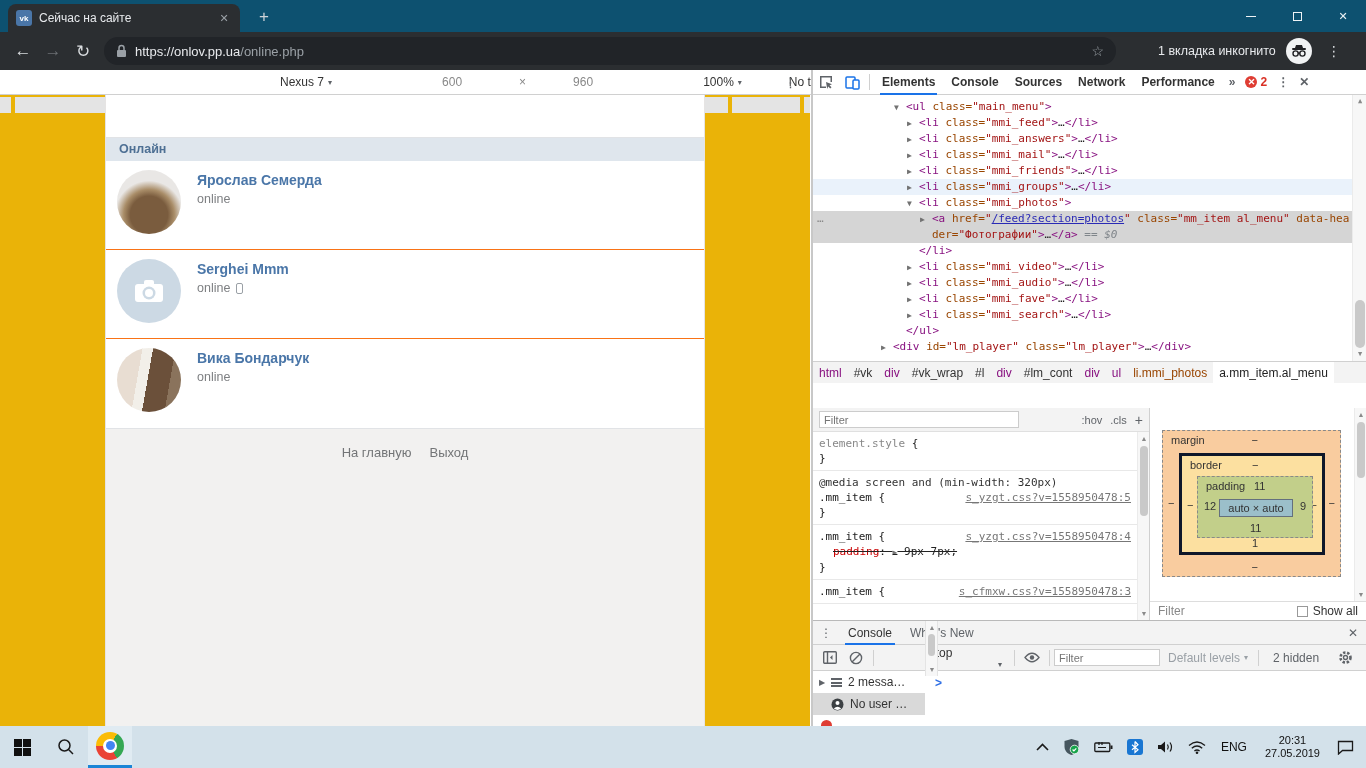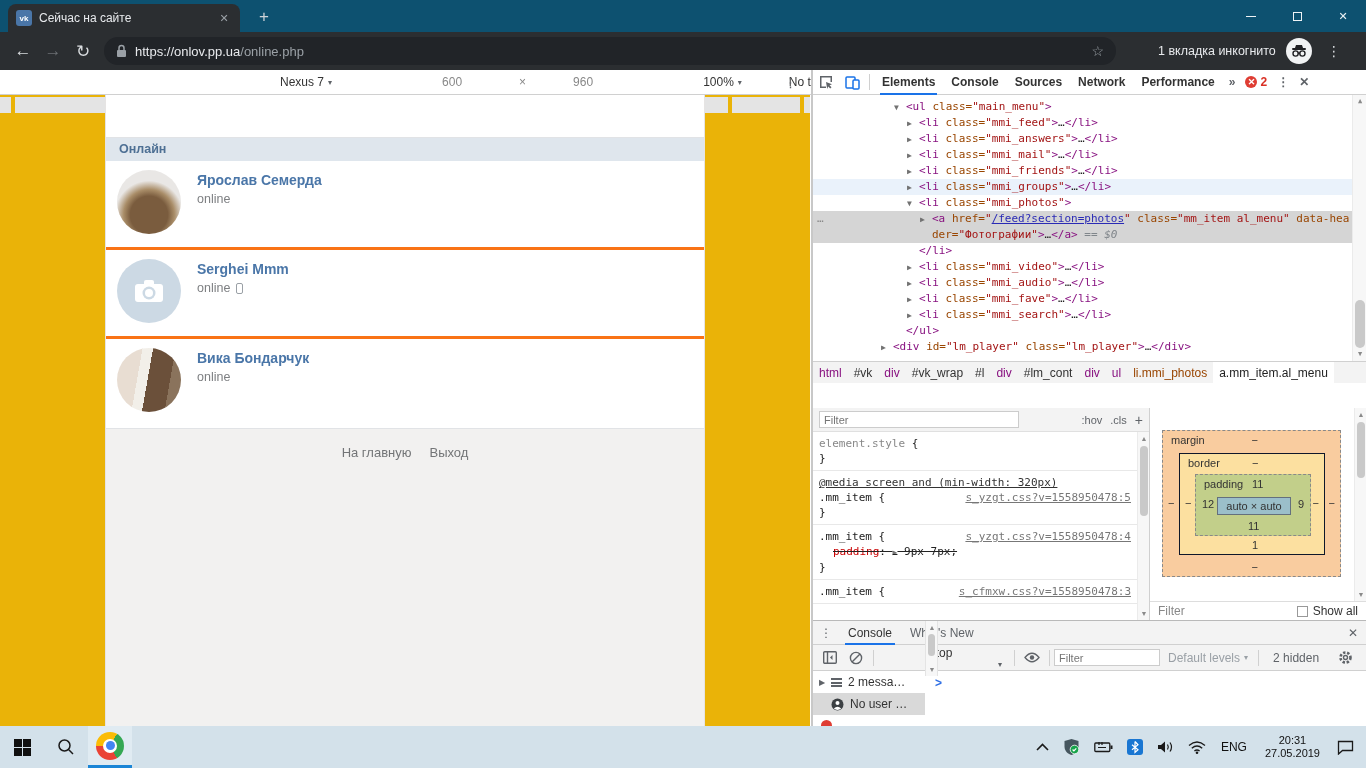--- a/index.html
+++ b/index.html
@@ -50,21 +50,21 @@
 
   
   .page-area{position:absolute;left:0;top:95px;width:810px;height:631px;background:#eab308;overflow:hidden;}
   .pstrip{position:absolute;left:0;top:2px;height:16px;width:811px;display:flex;}
   .pseg{background:#e4e4e4;height:16px;margin-right:4px;}
   .viewport{position:absolute;left:105px;top:0;width:600px;height:631px;background:#fff;
             border-left:1px solid #e6e4e3;border-right:1px solid #e6e4e3;display:flex;flex-direction:column;}
   .vk-card{margin-top:42px;background:#fff;border-top:1px solid #e1e3e6;border-bottom:1px solid #e1e3e6;}
   .vk-header{height:23px;background:#dfe6ed;color:#4e7094;font-weight:bold;font-size:12.5px;
              line-height:23px;padding-left:13px;}
-  .vk-row{height:89px;border-bottom:3px solid #f97316;position:relative;background:#fff;}
+  .vk-row{height:89px;border-bottom:1px solid #f97316;position:relative;background:#fff;}
   .vk-row:last-child{border-bottom:none;}
   .avatar{position:absolute;left:11px;top:9px;width:64px;height:64px;border-radius:50%;overflow:hidden;}
   .av-dog{background:radial-gradient(circle at 50% 70%,#7a5c3e 0 34%,#a98d68 46%,#e9e7e5 62%);}
   .av-cam{background:#ccd9e4;display:flex;align-items:center;justify-content:center;}
   .av-girl{background:linear-gradient(100deg,#e8ddd2 0 34%,#f2efe9 34% 48%,#6b503a 48% 78%,#8a735c 78%);}
   .vk-name{position:absolute;left:91px;top:11px;color:#4a76a8;font-weight:bold;font-size:14px;}
   .vk-status{position:absolute;left:91px;top:31px;color:#7d7f82;font-size:12.5px;display:flex;align-items:center;}
   .mob-ic{display:inline-block;width:7px;height:11px;border:1px solid #9aa0a6;border-radius:2px;margin-left:6px;}
   .page-footer{flex:1;background:#f2f1f0;display:flex;justify-content:center;padding-top:16px;}
   .pf-link{color:#737577;font-size:13px;margin:0 9px;height:16px;}
@@ -125,35 +125,35 @@
   .styles-row{position:absolute;left:0;top:338px;width:100%;height:212px;display:flex;}
   .styles-pane{position:relative;width:337px;height:212px;border-right:1px solid #d0d0d0;overflow:hidden;}
   .filter-row{height:24px;background:#f3f3f3;border-bottom:1px solid #e0e0e0;display:flex;align-items:center;padding:0 6px;}
   .filter-input{width:200px;height:17px;border:1px solid #ccc;background:#fff;font-size:11px;
                 padding:0 4px;color:#333;font-family:"Liberation Sans",sans-serif;}
   .hovcls{margin-left:auto;display:flex;align-items:center;color:#5f6368;font-size:11px;}
   .hovcls span{margin-left:8px;}
   .style-rules{position:absolute;left:0;top:24px;right:12px;bottom:0;font-family:"DejaVu Sans Mono",monospace;
                font-size:11px;line-height:15px;color:#222;}
   .rule{padding:4px 6px;border-bottom:1px solid #e8e8e8;}
-  .media-line{color:#333;text-decoration:underline;}
+  .media-line{color:#333;}
   .sel-gray{color:#888;}
   .csslink{float:right;color:#777;text-decoration:underline;}
   .prop-line{padding-left:14px;}
   .prop-line.struck{text-decoration:line-through;}
   .pn{color:#c80000;}
   .tri{color:#777;font-size:8px;}
   .st-scroll{position:absolute;right:0;top:24px;bottom:0;width:12px;background:#f7f7f7;border-left:1px solid #ebebeb;}
 
   
   .computed-pane{position:relative;width:216px;height:212px;overflow:hidden;background:#fff;}
   .boxmodel{position:absolute;left:12px;top:22px;width:179px;height:147px;background:#f9cc9f;
             border:1px dashed #898989;font-size:11px;color:#333;}
   .bm-lab{position:absolute;left:8px;top:3px;}
-  .bm-border{position:absolute;left:16px;top:22px;width:146px;height:102px;background:#fce0a0;border:1px solid #0f172a;}
+  .bm-border{position:absolute;left:16px;top:22px;width:146px;height:102px;background:#fce0a0;border:3px solid #0f172a;}
   .bm-pad{position:absolute;left:15px;top:20px;width:116px;height:62px;background:#c2cf8a;border:1px dashed #898989;}
   .bm-content{position:absolute;left:21px;top:22px;width:74px;height:18px;background:#9bbfca;border:1px solid #64707d;
               text-align:center;line-height:17px;}
   .bm-v{position:absolute;}
   .cp-filter{position:absolute;left:0;top:193px;width:100%;height:19px;border-top:1px solid #ddd;
              display:flex;align-items:center;padding:0 8px;color:#888;font-size:12px;background:#fff;}
   .cp-check{margin-left:auto;display:flex;align-items:center;color:#333;}
   .cbox{width:11px;height:11px;border:1px solid #999;background:#fff;margin-right:5px;}
   .cp-scroll{position:absolute;right:0;top:0;width:12px;height:193px;background:#f7f7f7;border-left:1px solid #ebebeb;}
 

